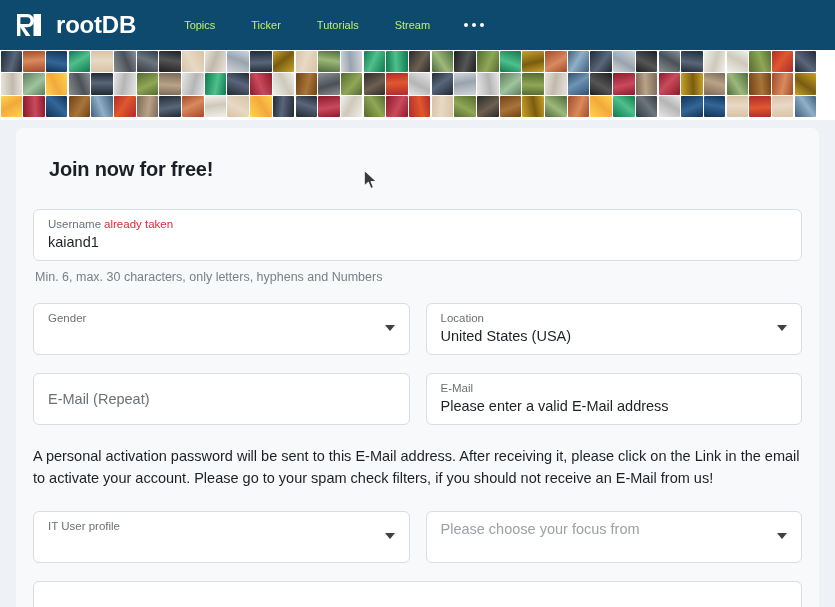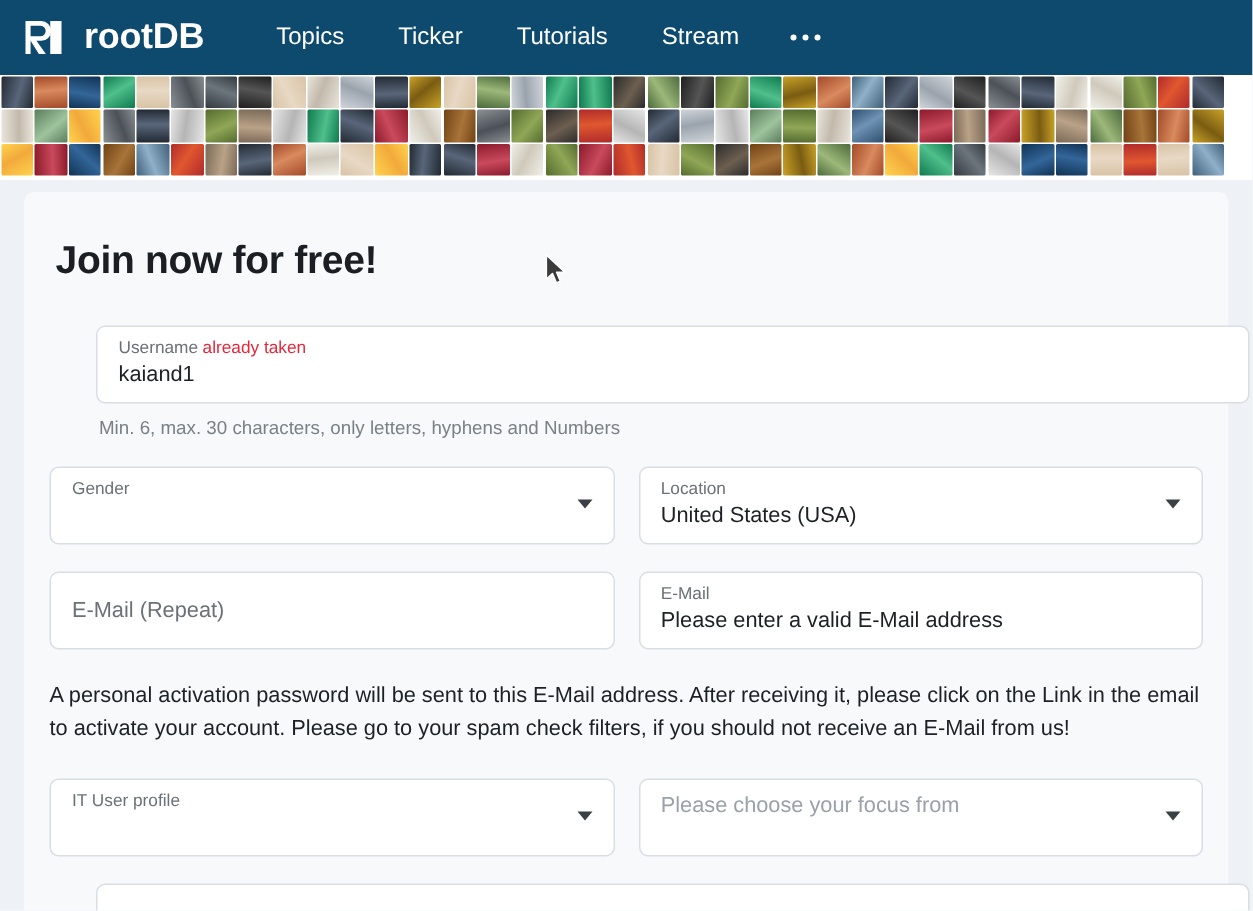--- a/index.html
+++ b/index.html
@@ -55,23 +55,23 @@
   }
 
   .nav-links {
     display: flex;
     align-items: center;
     list-style: none;
     gap: 0;
   }
 
   .nav-links li a {
-    color: #ffffff;
+    color: #bef264;
     text-decoration: none;
-    font-size: 16px;
+    font-size: 11px;
     padding: 8px 18px;
     display: block;
     white-space: nowrap;
   }
 
   #nav-more {
     padding: 8px 16px;
     display: flex;
     align-items: center;
     gap: 4px;
@@ -111,35 +111,35 @@
     left: 16px;
     top: 128px;
     width: 803px;
     background: #f7f9fb;
     border-radius: 7px 7px 0 0;
     padding: 30px 17px 0 17px;
     min-height: 479px;
   }
 
   #page-title {
-    font-size: 26px;
+    font-size: 20px;
     font-weight: bold;
     color: #1b1f24;
     letter-spacing: -0.2px;
-    margin: 0 0 28px 4px;
+    margin: 0 0 28px 16px;
   }
 
   
   .form-row {
     display: flex;
     gap: 16px;
     margin-bottom: 0;
   }
   .field-col { flex: 1 1 0; min-width: 0; }
-  .field-col-full { width: 100%; margin-left: 31px; }
+  .field-col-full { width: 100%; }
 
   .field {
     position: relative;
     background: #ffffff;
     border: 1px solid #d9dee4;
     border-radius: 6px;
     height: 52px;
     padding: 7px 14px 0 14px;
     cursor: text;
     overflow: hidden;

